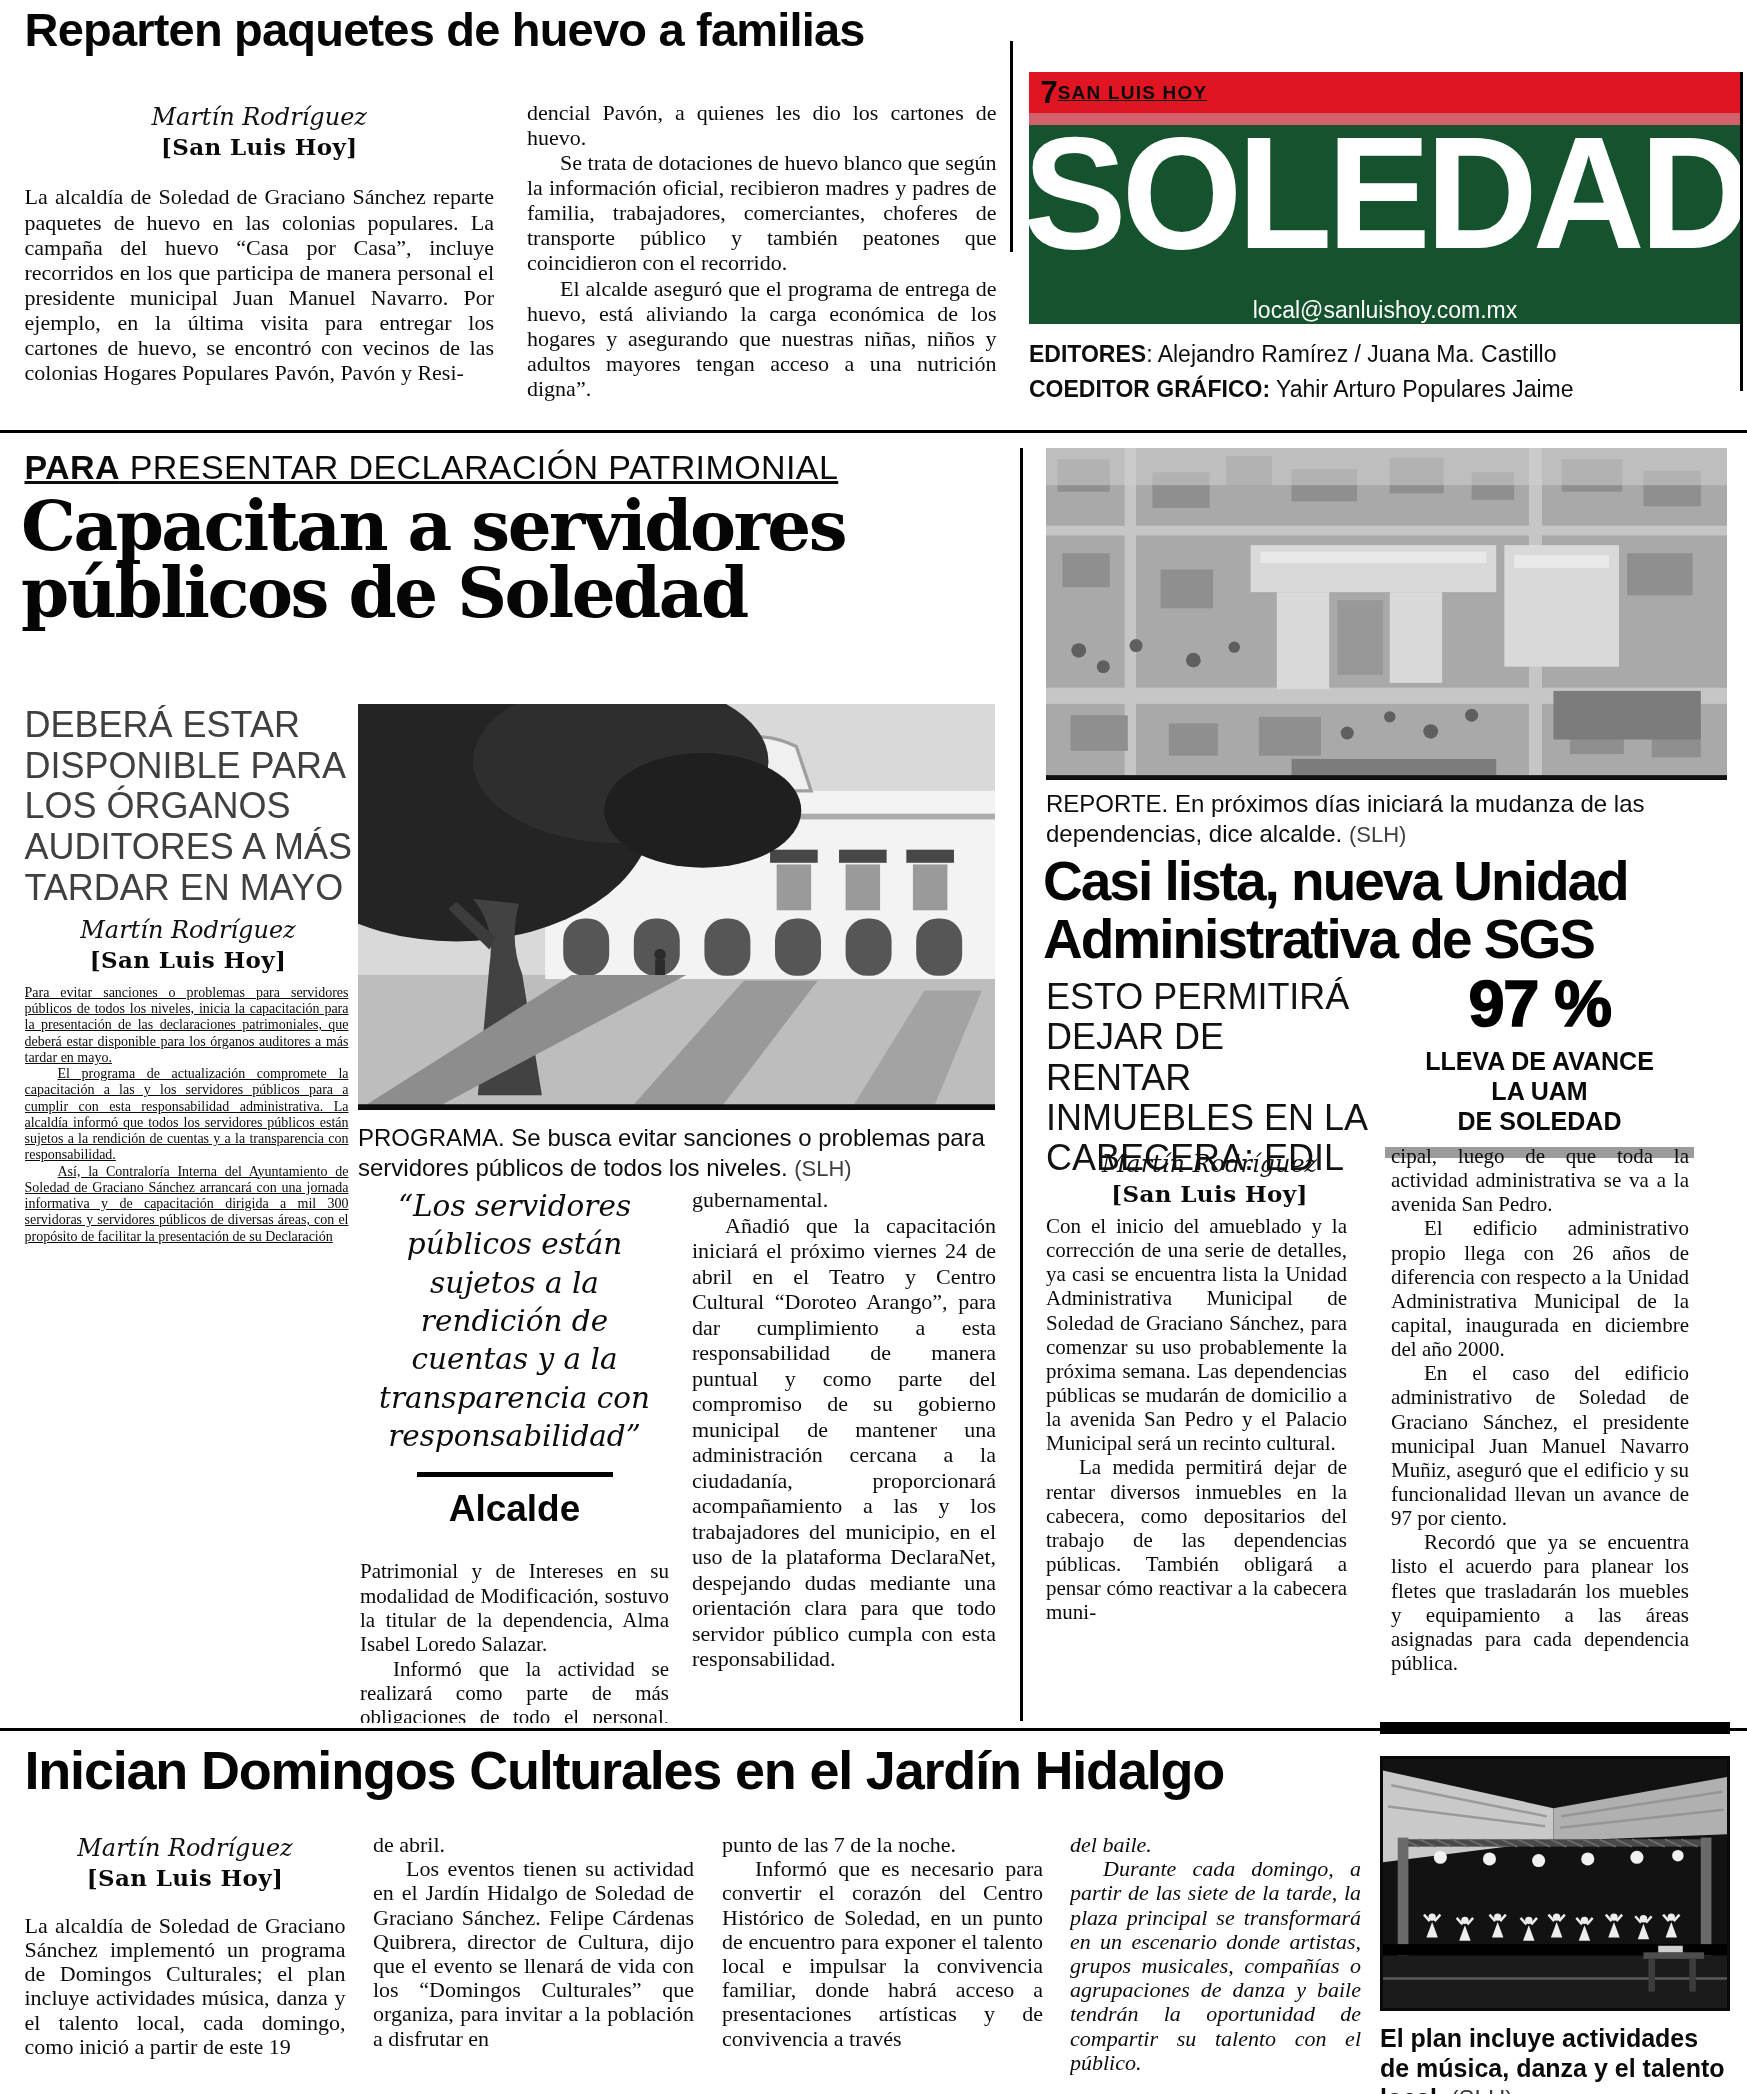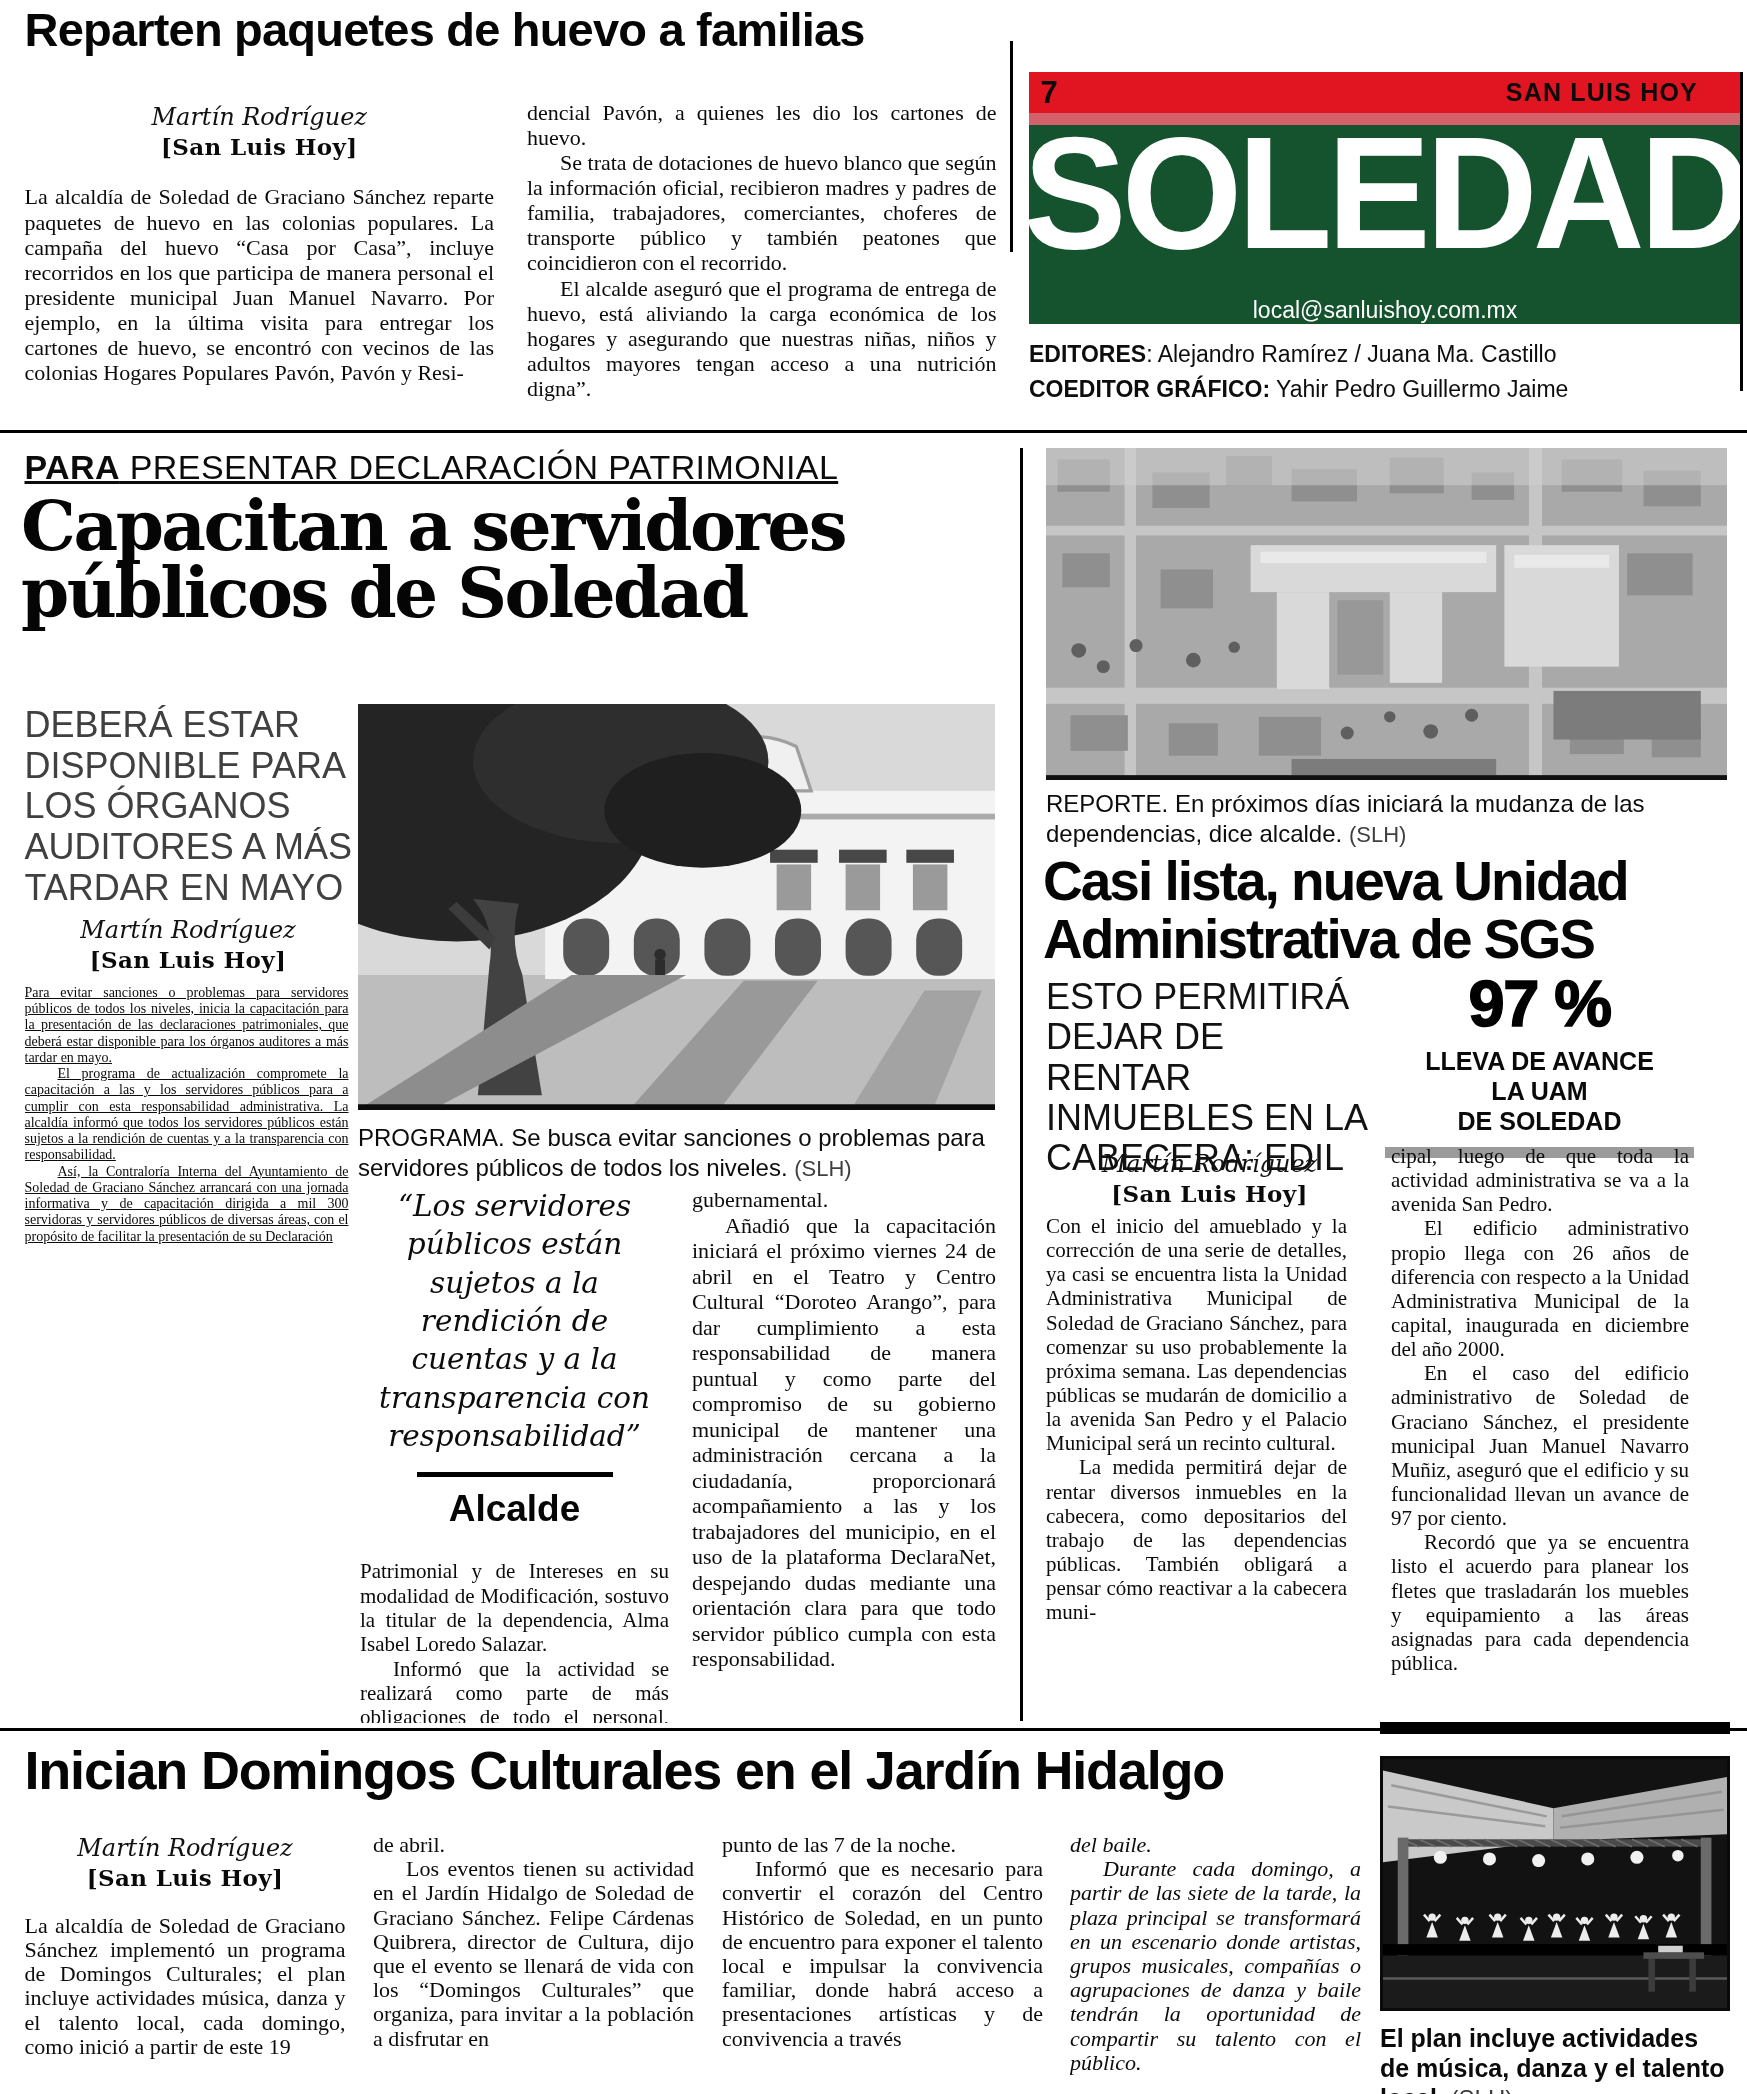--- a/index.html
+++ b/index.html
@@ -22,21 +22,21 @@
   
   #a1-headline{left:24.5px;top:4.9px;width:974px;font:700 47px/1.06 "Liberation Sans",sans-serif;
                letter-spacing:-0.8px;margin:0;color:#060606;}
   #a1-cols{left:24.5px;top:100px;width:972px;display:flex;gap:33px;}
   #a1-cols .col{width:470px;font-size:22px;line-height:1.14;}
   #a1-col1 .byline{margin-bottom:23px;padding-top:1.6px;}
   
   #mh-date{left:1029px;top:18px;width:712px;text-align:center;font-size:28px;letter-spacing:2.5px;color:#161616;}
   #mh-redbar{left:1029px;top:72px;width:712px;height:41px;background:#e11422;display:flex;align-items:center;}
   #mh-page-number{margin-left:11.5px;font-weight:700;font-size:31px;color:#0b0b0b;}
-  #mh-brand{flex:1;text-align:right;font-weight:700;font-size:25px;letter-spacing:1.2px;color:#0b0b0b;margin-right:43px;}
+  #mh-brand{flex:1;text-align:left;font-weight:700;font-size:19px;letter-spacing:1.2px;color:#0b0b0b;margin-right:43px;text-decoration:underline;}
   #mh-redstrip{left:1029px;top:113px;width:712px;height:12.3px;background:#d2616c;}
   #mh-blue{left:1029px;top:125px;width:712px;height:199px;background:#14532d;display:flex;flex-direction:column;
            align-items:center;justify-content:space-between;}
   #mh-section{font:700 155px/0.88 "Liberation Sans",sans-serif;letter-spacing:-4.9px;color:#fff;transform:scaleY(1.03);}
   #mh-email{font-size:23px;color:#fff;margin-top:1.6px;}
   #mh-editors{left:1029px;top:337px;width:712px;font-size:23px;line-height:1.5;color:#0d0d0d;}
   #mh-editors .b{font-weight:700;}
   #divider-top-vertical{left:1010px;top:41px;width:2.5px;height:211px;background:#000;}
   #mh-right-rule{left:1740px;top:72px;width:2.5px;height:319px;background:#000;}
   
@@ -124,21 +124,21 @@
   <div class="abs" id="mh-redstrip"></div>
   <div class="abs" id="mh-blue">
     <div id="mh-section">SOLEDAD</div>
     <div id="mh-email">local@sanluishoy.com.mx</div>
   </div>
   <div class="abs" id="mh-editors">
     <div>
       <span class="b">EDITORES</span><span>: Alejandro Ramírez / Juana Ma. Castillo</span>
     </div>
     <div>
-      <span class="b">COEDITOR GRÁFICO:</span><span> Yahir Pedro Guillermo Jaime</span>
+      <span class="b">COEDITOR GRÁFICO:</span><span> Yahir Arturo Populares Jaime</span>
     </div>
   </div>
   <div class="abs" id="mh-right-rule"></div>
 
   <div class="hrule" id="rule-mid"></div>
   <div class="abs" id="mid-vrule"></div>
 
   <div class="abs" id="a2-kicker">
     <span class="kick-b">PARA</span><span> PRESENTAR DECLARACIÓN PATRIMONIAL</span>
   </div>

